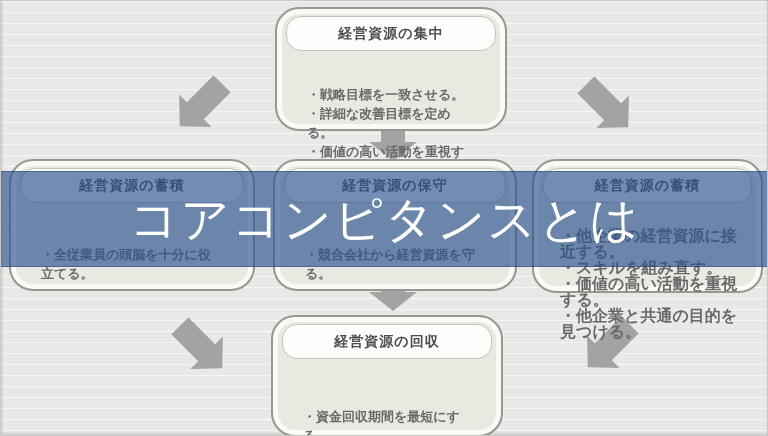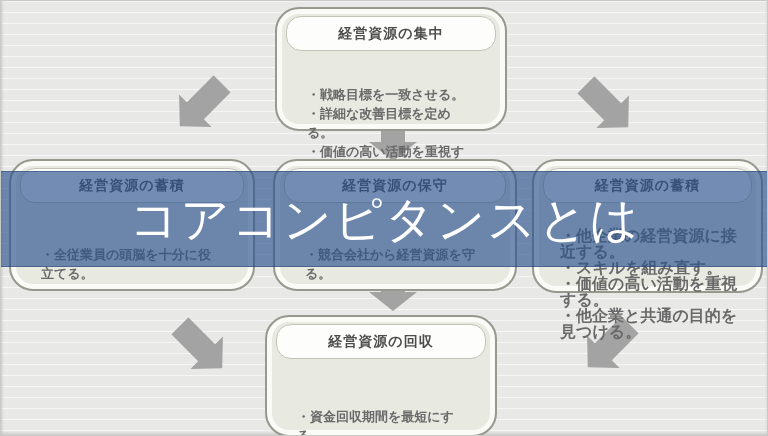--- a/index.html
+++ b/index.html
@@ -38,21 +38,21 @@
     list-style:none;margin:16px;
     padding:22px 12px 0 14px;
     font-size:13px;font-weight:bold;color:#696969;line-height:19px;
   }
   .node-body li{margin:0;padding:0;}
 
   .node.top    {left:274px;top:6px;  width:232px;height:124px;}
   .node.left   {left:8px;  top:158px;width:246px;height:132px;}
   .node.center {left:272px;top:158px;width:244px;height:132px;}
   .node.right  {left:531px;top:158px;width:231px;height:134px;}
-  .node.bottom {left:264px;top:314px;width:232px;height:122px;}
+  .node.bottom {left:270px;top:314px;width:232px;height:122px;}
 
   .node.top    .node-body{padding-top:18px;}
   .node.left   .node-body{padding-top:26px;padding-right:26px;}
   .node.center .node-body{padding-top:26px;}
   .node.right  .node-body{padding-top:9px;font-size:16px;line-height:16px;padding-left:10px;padding-right:6px;}
   .node.bottom .node-body{padding-top:32px;}
 
   
   .arrow{position:absolute;}
   .arrow svg{display:block;}

